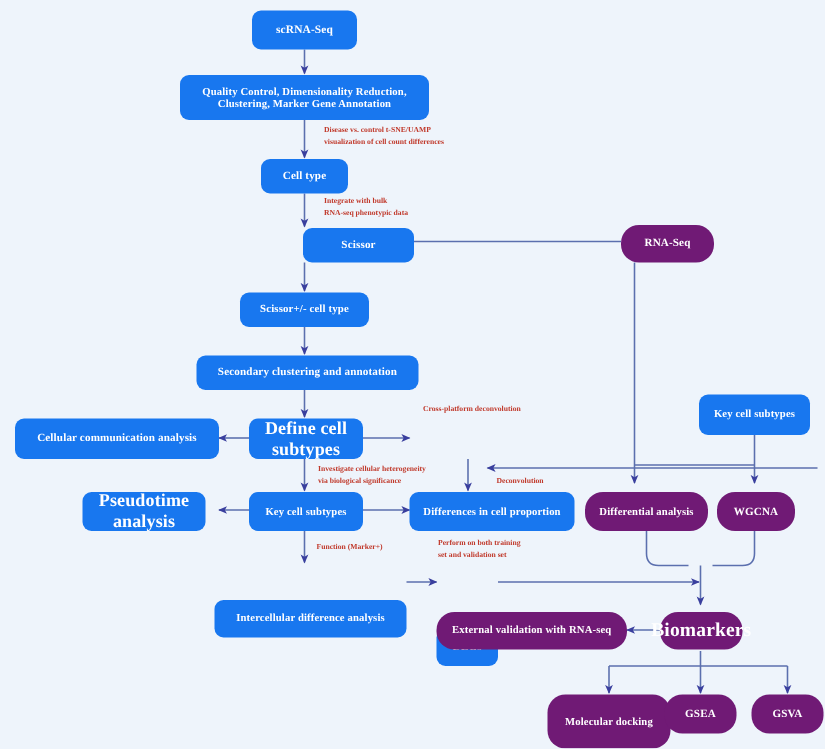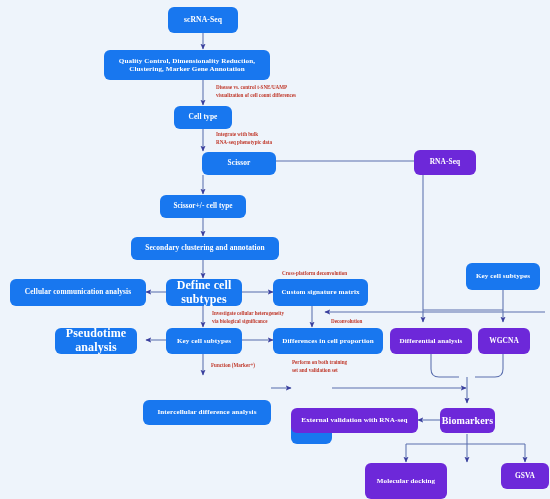--- a/index.html
+++ b/index.html
@@ -23,21 +23,21 @@
     text-align: center;
     border-radius: 6px;
     color: #ffffff;
     font-weight: bold;
     line-height: 1.15;
     letter-spacing: .1px;
     padding: 2px 4px;
     font-family: "Liberation Serif", "DejaVu Serif", serif;
   }
   .blue { background: #1877ef; }
-  .cyan { background: #6d28d9; }
+  .cyan { background: #701a75; border-radius: 12px; }
   .note {
     position: absolute;
     color: #c0392b;
     font-weight: bold;
     font-size: 5.1px;
     line-height: 1.45;
     font-family: "Liberation Serif", "DejaVu Serif", serif;
     white-space: nowrap;
   }
   svg.edges {
@@ -109,21 +109,21 @@
 
     <path class="ln" d="M467,434 L467,444"></path>
     <path class="ln" d="M406,444 L525,444"></path>
     <path class="ln" d="M406,444 L406,462" marker-end="url(#ah)"></path>
     <path class="ln" d="M467,444 L467,462" marker-end="url(#ah)"></path>
     <path class="ln" d="M525,444 L525,462" marker-end="url(#ah)"></path>
   </svg>
 
   <div class="node blue" style="left:168px; top:7px; width:70px; height:26px; font-size:7.6px;">scRNA-Seq</div>
 
-  <div class="node blue" style="left:104px; top:50px; width:166px; height:30px; font-size:7.1px;">Quality Control, Dimensionality Reduction, Clustering, Marker Gene Annotation</div>
+  <div class="node blue" style="left:120px; top:50px; width:166px; height:30px; font-size:7.1px;">Quality Control, Dimensionality Reduction, Clustering, Marker Gene Annotation</div>
 
   <div class="note" style="left:216px; top:84px;">Disease vs. control t-SNE/UAMP</div>
   <div class="note" style="left:216px; top:92px;">visualization of cell count differences</div>
 
   <div class="node blue" style="left:174px; top:106px; width:58px; height:23px; font-size:7.4px;">Cell type</div>
 
   <div class="note" style="left:216px; top:131px;">Integrate with bulk</div>
   <div class="note" style="left:216px; top:139px;">RNA-seq phenotypic data</div>
 
   <div class="node blue" style="left:166px; top:152px; width:74px; height:23px; font-size:7.4px;margin-left:36px;">Scissor</div>
@@ -133,21 +133,20 @@
   <div class="node blue" style="left:160px; top:195px; width:86px; height:23px; font-size:7.2px;">Scissor+/- cell type</div>
 
   <div class="node blue" style="left:131px; top:237px; width:148px; height:23px; font-size:7.4px;">Secondary clustering and annotation</div>
 
   <div class="note" style="left:282px; top:270px;">Cross-platform deconvolution</div>
 
   <div class="node blue" style="left:10px; top:279px; width:136px; height:27px; font-size:7.4px;">Cellular communication analysis</div>
 
   <div class="node blue" style="left:166px; top:279px; width:76px; height:27px; font-size:12px;">Define cell subtypes</div>
 
-  <div class="node blue" style="left:273px; top:279px; width:95px; height:27px; font-size:7.1px;">Custom signature matrix</div>
 
   <div class="node blue" style="left:466px; top:263px; width:74px; height:27px; font-size:7.1px;">Key cell subtypes</div>
 
   <div class="note" style="left:212px; top:310px;">Investigate cellular heterogeneity</div>
   <div class="note" style="left:212px; top:318px;">via biological significance</div>
 
   <div class="note" style="left:331px; top:318px;">Deconvolution</div>
 
   <div class="node blue" style="left:55px; top:328px; width:82px; height:26px; font-size:12px;">Pseudotime analysis</div>
 
@@ -163,20 +162,21 @@
 
   <div class="note" style="left:292px; top:359px;">Perform on both training</div>
   <div class="note" style="left:292px; top:367px;">set and validation set</div>
 
   <div class="node blue" style="left:143px; top:376px; width:128px; height:25px; font-size:7.1px;margin-top:24px;">Intercellular difference analysis</div>
 
   <div class="node blue" style="left:291px; top:376px; width:41px; height:25px; font-size:7.4px;margin-top:43px;">DEGs</div>
 
   <div class="node cyan" style="left:291px; top:408px; width:127px; height:25px; font-size:7.1px;">External validation with RNA-seq</div>
 
-  <div class="node cyan" style="left:440px; top:408px; width:55px; height:25px; font-size:10px;">Biomarkers</div>
+  <div class="node cyan" style="left:440px; top:408px; width:55px; height:25px; font-size:13px;">Biomarkers</div>
 
   <div class="node cyan" style="left:365px; top:463px; width:82px; height:36px; font-size:7.1px;">Molecular docking</div>
 
+  <div class="node cyan" style="left:443px; top:463px; width:48px; height:26px; font-size:7.4px;">GSEA</div>
 
   <div class="node cyan" style="left:501px; top:463px; width:48px; height:26px; font-size:7.4px;">GSVA</div>
 
 </div>
 
 </body></html>

